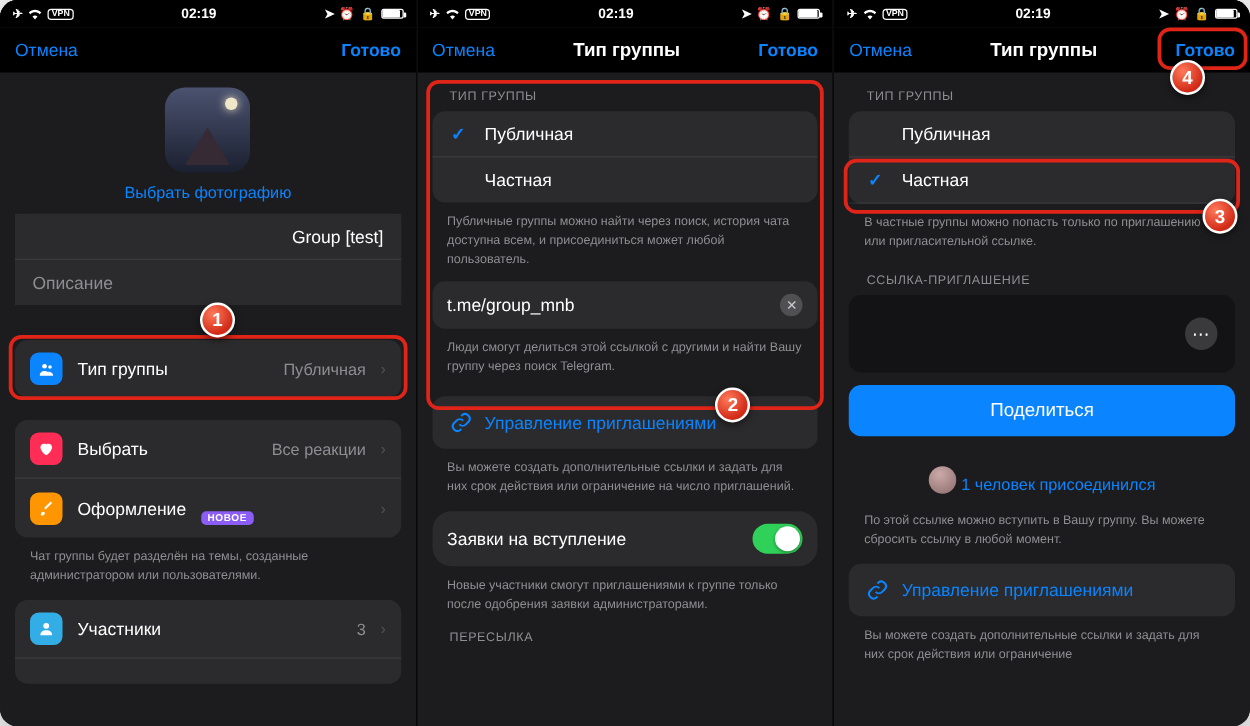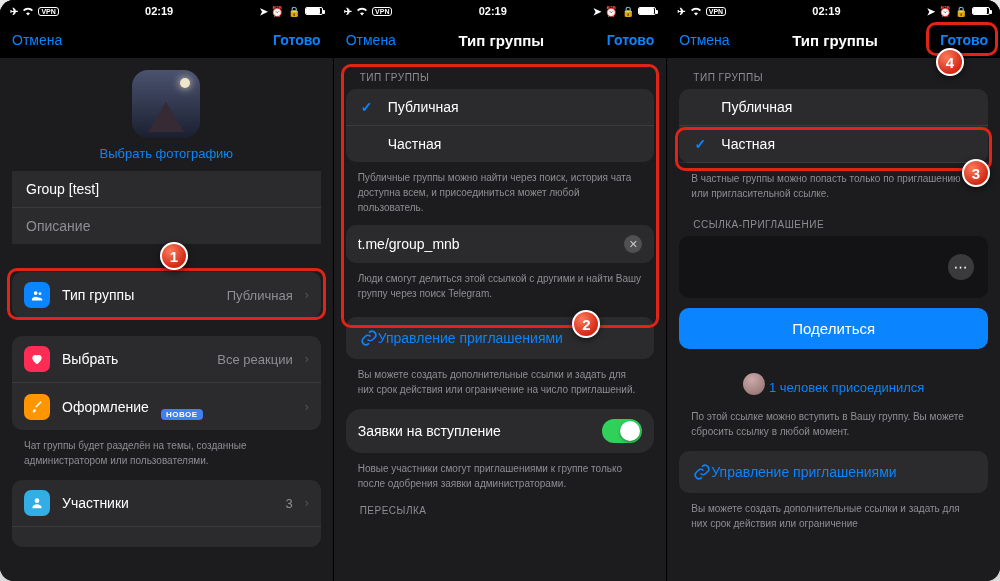--- a/index.html
+++ b/index.html
@@ -106,28 +106,28 @@
     border:2px solid #fff;color:#fff;font-weight:700;font-size:15px;
     display:flex;align-items:center;justify-content:center;
     box-shadow:0 2px 6px rgba(0,0,0,.5);z-index:20;
   }
   .hl-box{position:absolute;border:3px solid var(--red-hl);border-radius:10px;z-index:10;pointer-events:none;}
   .toggle{width:40px;height:24px;border-radius:12px;position:relative;cursor:pointer;}
   .toggle.on{background:var(--green);}
   .toggle .knob{width:20px;height:20px;border-radius:50%;background:#fff;position:absolute;top:2px;box-shadow:0 1px 3px rgba(0,0,0,.4);}
   .toggle.on .knob{right:2px;}
   .check{color:var(--blue);font-weight:700;width:18px;text-align:center;}
-  .pill{background:#3b82f6;color:#fff;font-size:8px;font-weight:700;padding:1px 5px;border-radius:4px;letter-spacing:.5px;margin-top:16px;}
+  .pill{background:#8b5cf6;color:#fff;font-size:8px;font-weight:700;padding:1px 5px;border-radius:4px;letter-spacing:.5px;margin-top:16px;}
   .clear-x{width:18px;height:18px;border-radius:50%;background:#505052;color:#c7c7cc;display:flex;align-items:center;justify-content:center;font-size:11px;cursor:pointer;}
   .dark-field{background:#131315;border-radius:10px;margin:0 12px;padding:18px 14px;display:flex;align-items:center;justify-content:flex-end;min-height:48px;}
   .dots{width:26px;height:26px;border-radius:50%;background:#3a3a3c;color:#fff;display:flex;align-items:center;justify-content:center;font-size:14px;letter-spacing:1px;cursor:pointer;}
   .share-btn{background:var(--blue);color:#fff;font-size:15px;text-align:center;border-radius:10px;margin:10px 12px 0;padding:12px;cursor:pointer;}
   .joined{display:flex;align-items:flex-end;justify-content:center;gap:4px;color:var(--blue);font-size:13px;padding:14px 0 6px;}
   .mini-av{width:22px;height:22px;border-radius:50%;background:radial-gradient(circle at 40% 30%,#caa,#8a6a6a);}
-  .linkrow{display:flex;align-items:center;color:var(--blue);font-size:14px;padding:12px 14px;cursor:pointer;}
+  .linkrow{display:flex;align-items:center;gap:10px;color:var(--blue);font-size:14px;padding:12px 14px;cursor:pointer;}
   .linkrow .lico{width:18px;height:18px;}
   svg{display:block;}
 </style>
 </head>
 <body>
 
 <div class="canvas">
 
   <div class="phone">
     <div class="status">
@@ -153,21 +153,21 @@
     <div class="nav">
       <div class="btn">Отмена</div>
       <div class="title"></div>
       <div class="btn bold">Готово</div>
     </div>
     <div class="content">
       <div class="avatar"></div>
       <span class="link-center">Выбрать фотографию</span>
 
       <div class="card">
-        <div class="input-cell" style="border-bottom:.5px solid rgba(255,255,255,.08);">Group [test]</div>
+        <div class="input-cell" style="border-bottom:.5px solid rgba(255,255,255,.08);text-align:right;">Group [test]</div>
         <div class="input-cell placeholder">Описание</div>
       </div>
 
       <div style="position:relative;margin-top:28px;">
         <div class="hl-box" style="left:7px;right:7px;top:-4px;height:52px;"></div>
         <div class="step-badge" style="left:160px;top:-30px;">1</div>
         <div class="card">
           <div class="cell">
             <div class="ico" style="background:#0a84ff">
               <svg width="15" height="15" viewBox="0 0 24 24" fill="#fff">

